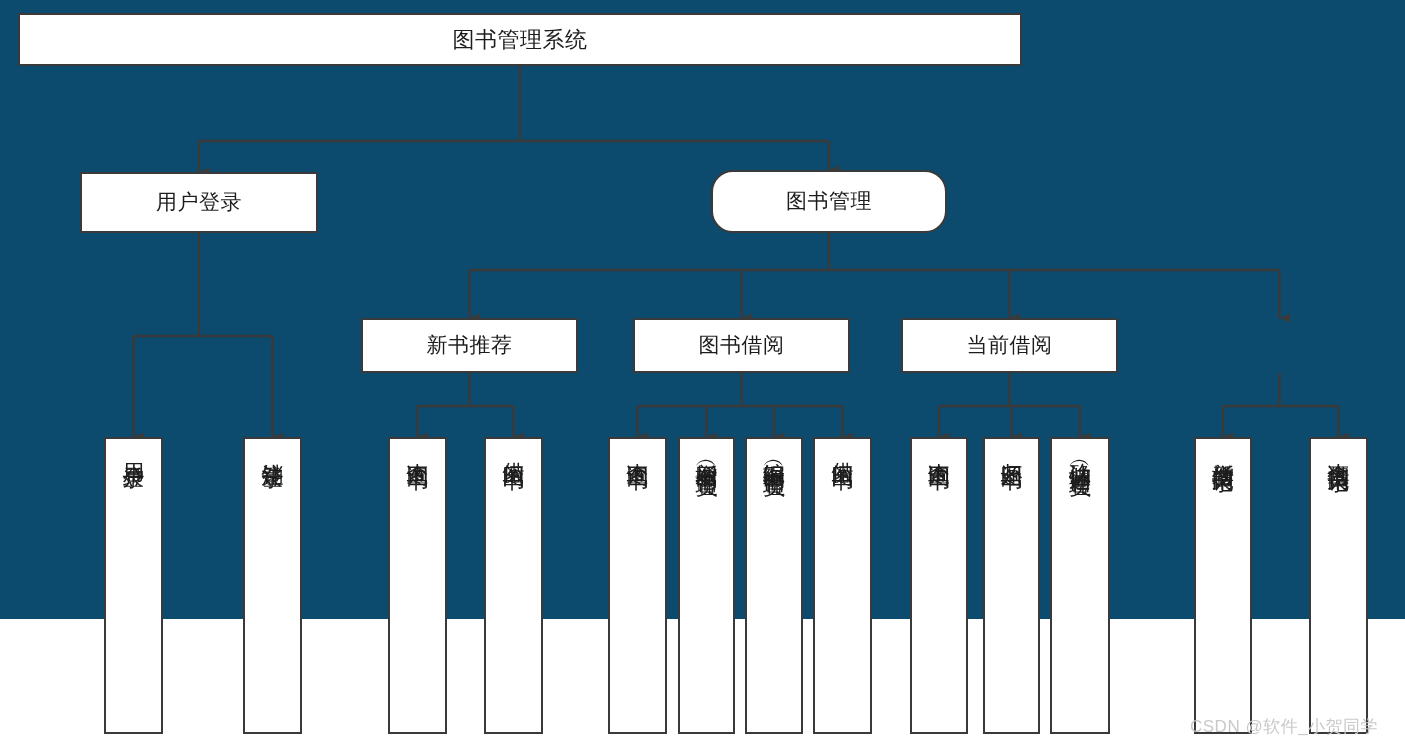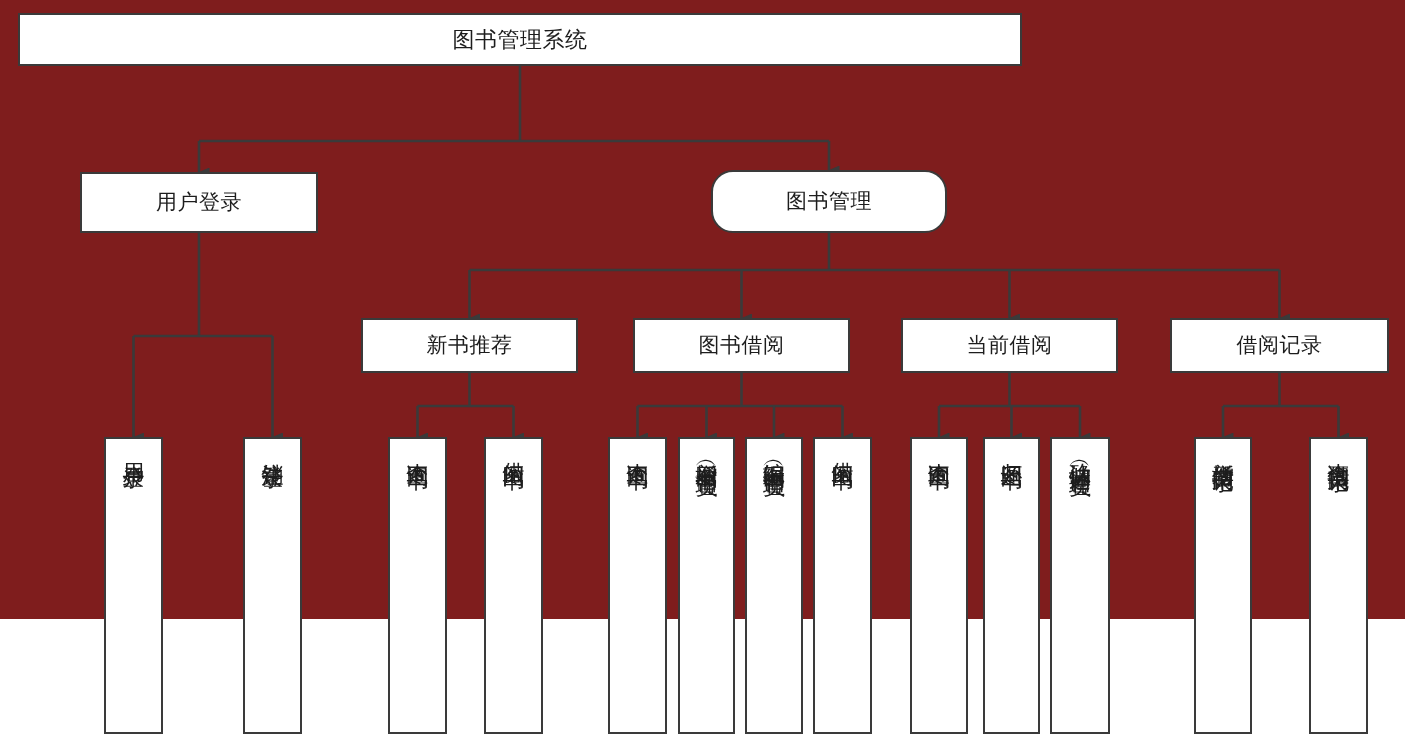--- a/index.html
+++ b/index.html
@@ -1,21 +1,21 @@
 <!DOCTYPE html>
 <html><head>
 <meta charset="utf-8">
 <style>
   html,body{margin:0;padding:0;background:#ffffff;}
   body{
     width:1405px;height:747px;
     font-family:"Liberation Sans","DejaVu Sans",sans-serif;
     overflow:hidden;
   }
-  #diagram-root{position:relative;width:1405px;height:619px;background:#7f1d1d;}
+  #diagram-root{position:relative;width:1405px;height:619px;background:#0c4a6e;}
   .node-box{
     position:absolute;
     box-sizing:border-box;
     background:#ffffff;
     border:2.5px solid #3a3a3a;
     display:flex;
     align-items:center;
     justify-content:center;
     color:#1d1d1d;
   }
@@ -119,23 +119,20 @@
 
   <div class="node-box horiz" style="left:361px;top:318px;width:217px;height:55px;font-family:Liberation Serif, serif;">
     <span class="node-label">新书推荐</span>
   </div>
   <div class="node-box horiz" style="left:901px;top:318px;width:217px;height:55px;">
     <span class="node-label">当前借阅</span>
   </div>
   <div class="node-box horiz" style="left:633px;top:318px;width:217px;height:55px;">
     <span class="node-label">图书借阅</span>
   </div>
-  <div class="node-box horiz" style="left:1170px;top:318px;width:219px;height:55px;">
-    <span class="node-label">借阅记录</span>
-  </div>
 
   <div class="node-box vert" style="left:104px;top:437px;width:59px;height:297px;">
     <span class="node-label">用户登录</span>
   </div>
   <div class="node-box vert" style="left:243px;top:437px;width:59px;height:297px;">
     <span class="node-label">注销登录</span>
   </div>
 
   <div class="node-box vert" style="left:388px;top:437px;width:59px;height:297px;">
     <span class="node-label">查询图书</span>
@@ -167,13 +164,14 @@
     <span class="node-label">确认归还（管理员）</span>
   </div>
 
   <div class="node-box vert" style="left:1194px;top:437px;width:58px;height:297px;">
     <span class="node-label">新增借阅记录</span>
   </div>
   <div class="node-box vert" style="left:1309px;top:437px;width:59px;height:297px;">
     <span class="node-label">查询借阅记录</span>
   </div>
 
+  <div class="watermark" style="left:1190px;top:715px;">CSDN @软件_小贺同学</div>
 </div>
 
 </body></html>

